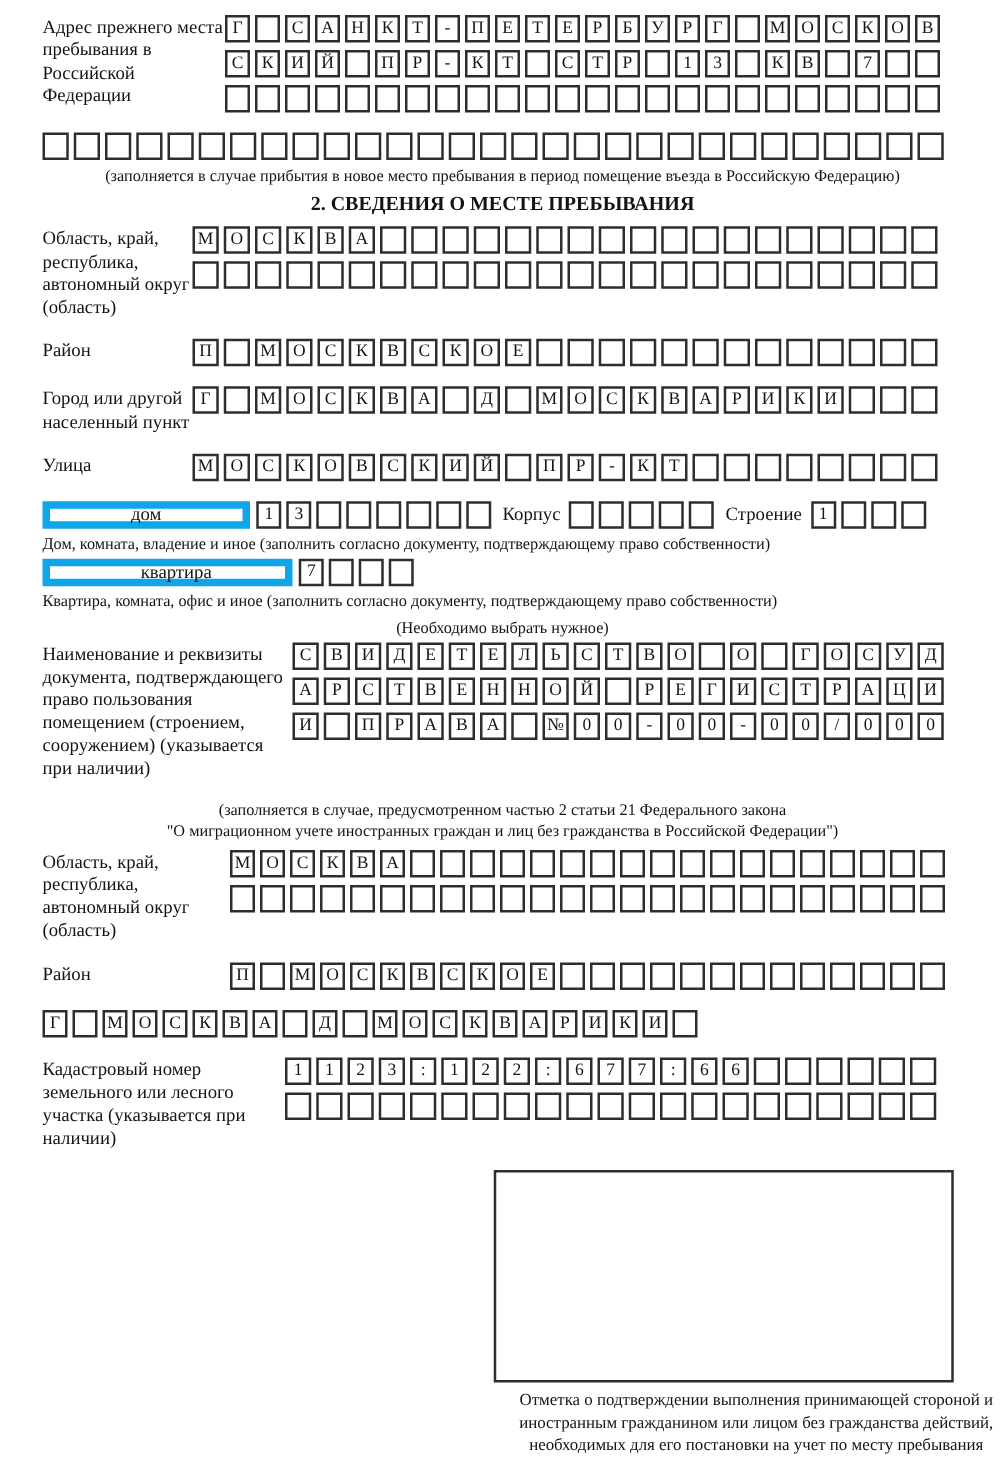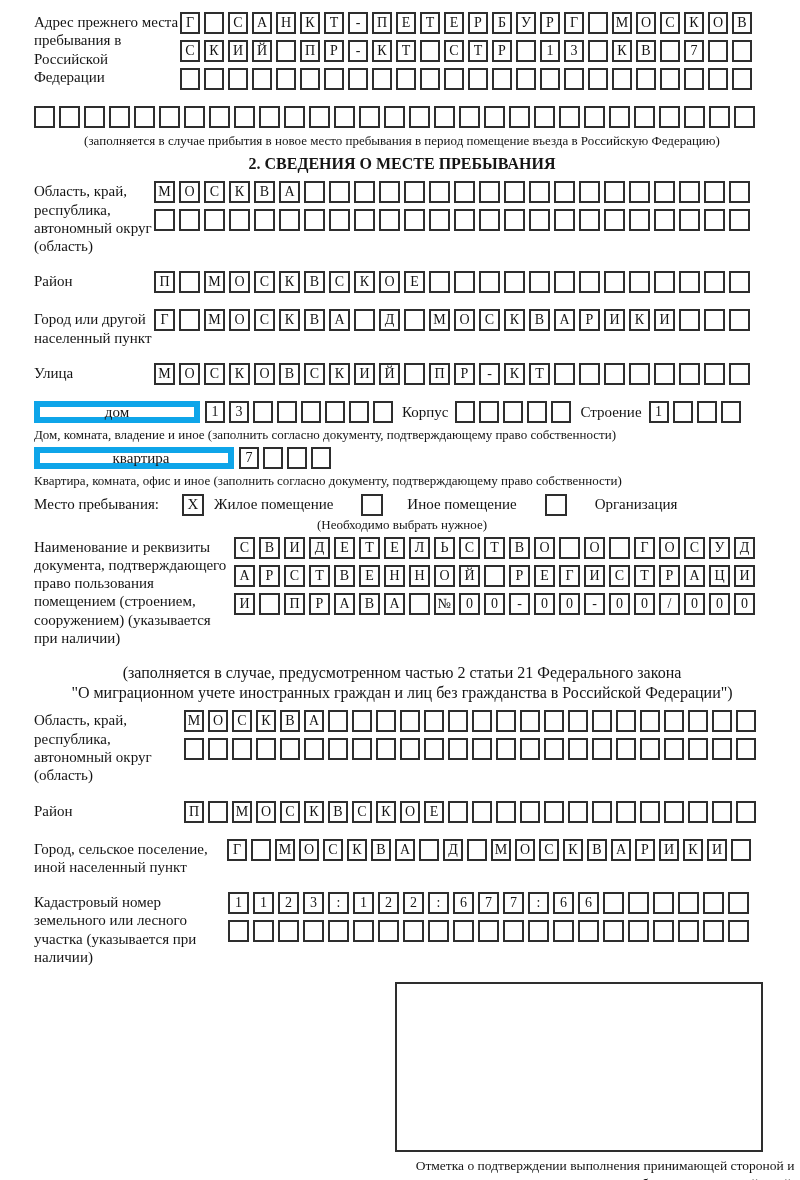--- a/index.html
+++ b/index.html
@@ -46,21 +46,21 @@
   .stay-row { display:flex; align-items:center; margin:4px 0 1px 0; }
   .checkbox {
     width:22px; height:22px; border:2px solid #2e2e2e; flex:none;
     display:flex; align-items:center; justify-content:center;
     font-size:15px; margin:0 10px;
   }
   .stay-label { white-space:nowrap; }
   .hint-center { text-align:center; font-size:13px; margin:1px 0 4px 0; }
 
   .fact-title { text-align:center; font-weight:bold; font-size:15px; margin:8px 0 3px 0; }
-  .fact-note  { text-align:center; font-size:16px; line-height:1.25; margin-bottom:7px; }
+  .fact-note  { text-align:center; font-size:13px; line-height:1.25; margin-bottom:7px; }
 
   .stamp-box {
     width:368px; height:170px; margin-left:361px; margin-top:8px;
     border:2px solid #2e2e2e;
   }
   .stamp-caption {
     width:430px; margin-left:356px; margin-top:5px;
     text-align:center; font-size:13.5px; line-height:1.32;
   }
 </style>
@@ -370,29 +370,20 @@
     <div class="wide-box box-apt">квартира</div>
     <div class="cells">
         <span class="cell">7</span>
         <span class="cell"></span>
         <span class="cell"></span>
         <span class="cell"></span>
       </div>
   </div>
   <div class="caption-left">Квартира, комната, офис и иное (заполнить согласно документу, подтверждающему право собственности)</div>
 
-  <div class="stay-row">
-    <span class="stay-label" style="width:146px;">Место пребывания:</span>
-    <span class="checkbox" style="margin-left:2px;">X</span>
-    <span class="stay-label">Жилое помещение</span>
-    <span class="checkbox" style="margin-left:28px;"></span>
-    <span class="stay-label" style="margin-left:14px;">Иное помещение</span>
-    <span class="checkbox" style="margin-left:28px;"></span>
-    <span class="stay-label" style="margin-left:18px;">Организация</span>
-  </div>
   <div class="hint-center">(Необходимо выбрать нужное)</div>
 
   <div class="field">
     <div class="field-label w200">Наименование и реквизиты документа, подтверждающего право пользования помещением (строением, сооружением) (указывается при наличии)</div>
     <div class="rows">
       <div class="cells wide">
           <span class="cell">С</span>
           <span class="cell">В</span>
           <span class="cell">И</span>
           <span class="cell">Д</span>
@@ -550,21 +541,20 @@
         <span class="cell"></span>
         <span class="cell"></span>
         <span class="cell"></span>
         <span class="cell"></span>
         <span class="cell"></span>
         <span class="cell"></span>
       </div>
   </div>
 
   <div class="field">
-    <div class="field-label w193">Город, сельское поселение, иной населенный пункт</div>
     <div class="cells">
         <span class="cell">Г</span>
         <span class="cell"></span>
         <span class="cell">М</span>
         <span class="cell">О</span>
         <span class="cell">С</span>
         <span class="cell">К</span>
         <span class="cell">В</span>
         <span class="cell">А</span>
         <span class="cell"></span>

